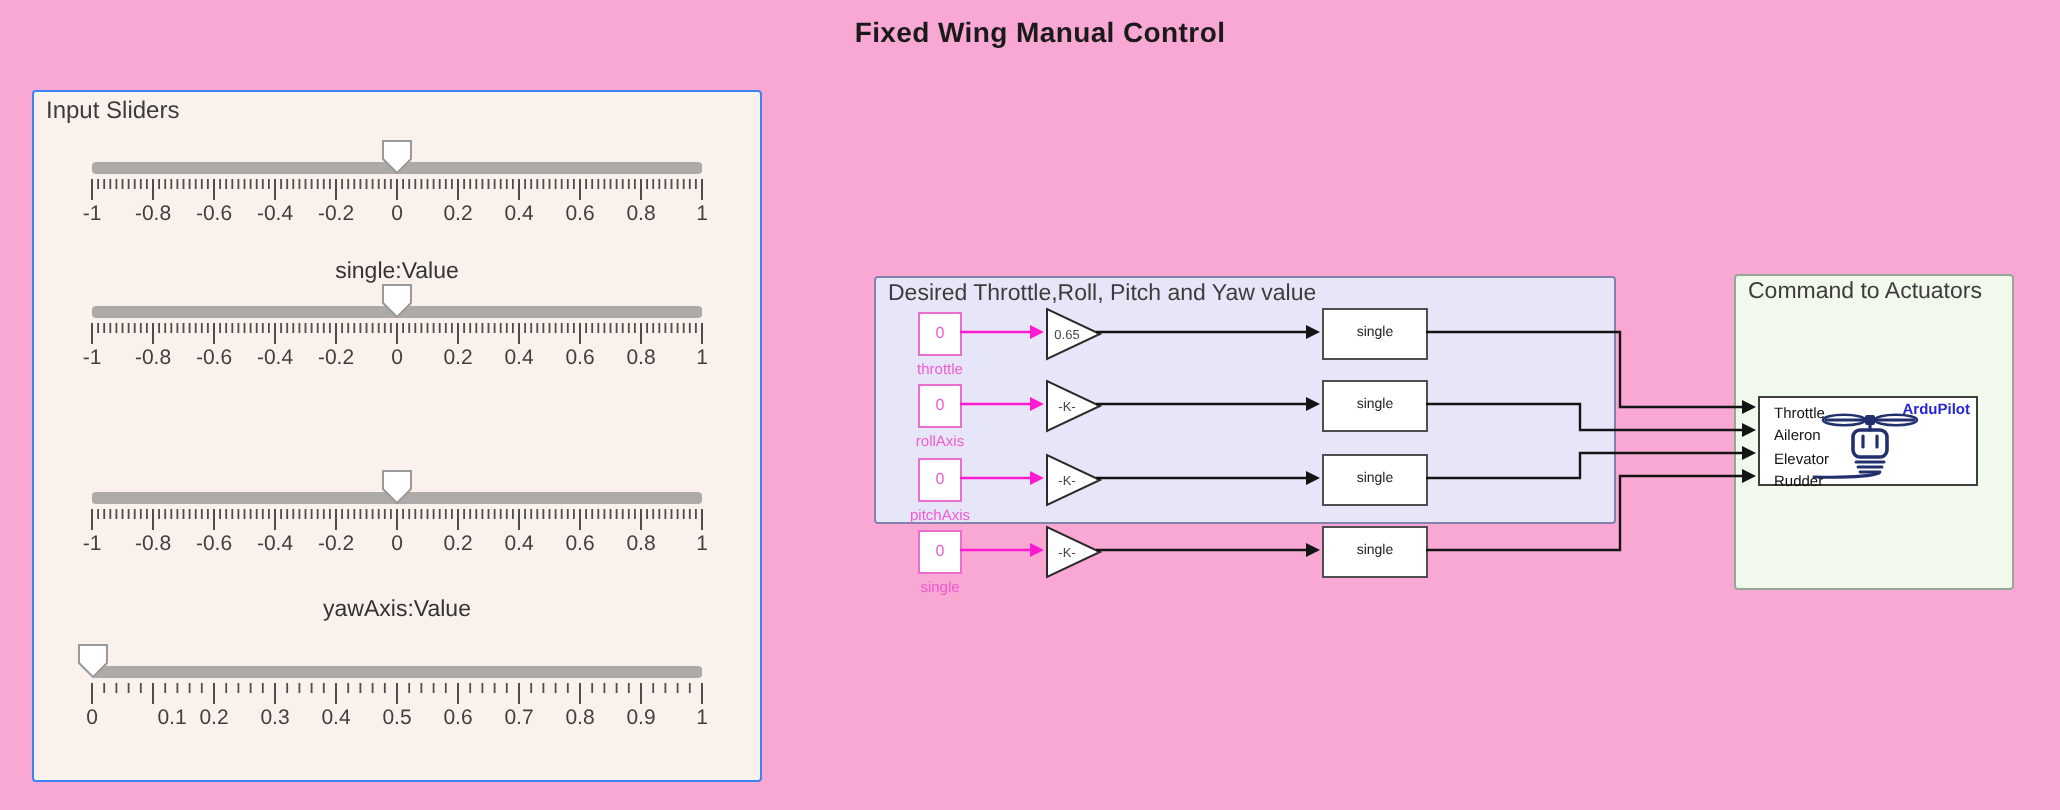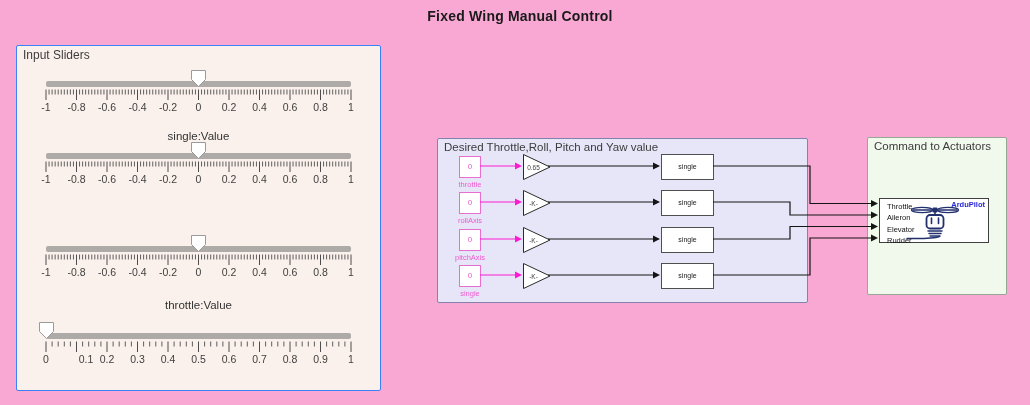--- a/index.html
+++ b/index.html
@@ -8,21 +8,21 @@
     font-family:"Liberation Sans",sans-serif;overflow:hidden;
     -webkit-font-smoothing:antialiased;
   }
   .page-title{
     position:absolute;left:355px;top:8px;width:330px;text-align:center;
     font-size:14px;font-weight:bold;color:#1a1a1a;letter-spacing:0.2px;
   }
   .panel{position:absolute;border:1px solid #3b82f6;border-radius:2px;box-sizing:border-box;}
   .panel-title{position:absolute;left:6px;top:2px;font-size:11.5px;color:#3c3c3c;white-space:nowrap;}
   #left-panel{left:16px;top:45px;width:365px;height:346px;background:var(--left-bg,#fbf1ec);}
-  #middle-panel{left:437px;top:138px;width:371px;height:165px;background:var(--mid-bg,#e6e6f8);border-color:#8282ad;}
+  #middle-panel{left:437px;top:138px;width:371px;height:124px;background:var(--mid-bg,#e6e6f8);border-color:#8282ad;}
   #right-panel{left:867px;top:137px;width:140px;height:158px;background:var(--right-bg,#f1f8ec);border-color:#94a894;}
   #left-panel .panel-title{font-size:12px;}
 
   .slider-label{position:absolute;left:29px;width:305px;text-align:center;
     font-size:11.5px;color:#333;}
   .slider-track{position:absolute;left:29px;width:305px;height:6px;
     background:var(--track,#aeaaa7);border-radius:2px;}
   .slider-thumb{position:absolute;width:15px;height:17px;}
   .ruler{position:absolute;left:28px;}
   .tick-label{position:absolute;width:42px;text-align:center;font-size:10.5px;color:#3f3f3f;}
@@ -402,21 +402,21 @@
       <div class="tick-label" style="left:38.5px;top:220px">-0.8</div>
       <div class="tick-label" style="left:69px;top:220px">-0.6</div>
       <div class="tick-label" style="left:99.5px;top:220px">-0.4</div>
       <div class="tick-label" style="left:130px;top:220px">-0.2</div>
       <div class="tick-label" style="left:160.5px;top:220px">0</div>
       <div class="tick-label" style="left:191px;top:220px">0.2</div>
       <div class="tick-label" style="left:221.5px;top:220px">0.4</div>
       <div class="tick-label" style="left:252px;top:220px">0.6</div>
       <div class="tick-label" style="left:282.5px;top:220px">0.8</div>
       <div class="tick-label" style="left:313px;top:220px">1</div>
-      <div class="slider-label" style="top:253px">throttle:Value</div>
+      <div class="slider-label" style="top:253px">yawAxis:Value</div>
       <div class="slider-track" style="top:287px"></div>
       <svg class="slider-thumb" width="15" height="17" style="left:21.5px;top:276px">
         <polygon points="0.5,0.5 14.5,0.5 14.5,9.5 7.5,16.5 0.5,9.5" fill="#ffffff" stroke="#9a9a9a" stroke-width="1"></polygon>
       </svg>
       <svg class="ruler" width="308" height="12" style="top:295px">
         <line x1="1" y1="0.5" x2="1" y2="11" stroke="#4d4d4d" stroke-width="1"></line>
         <line x1="7.1" y1="0.5" x2="7.1" y2="5.5" stroke="#4d4d4d" stroke-width="0.9"></line>
         <line x1="13.2" y1="0.5" x2="13.2" y2="5.5" stroke="#4d4d4d" stroke-width="0.9"></line>
         <line x1="19.3" y1="0.5" x2="19.3" y2="5.5" stroke="#4d4d4d" stroke-width="0.9"></line>
         <line x1="25.4" y1="0.5" x2="25.4" y2="5.5" stroke="#4d4d4d" stroke-width="0.9"></line>

